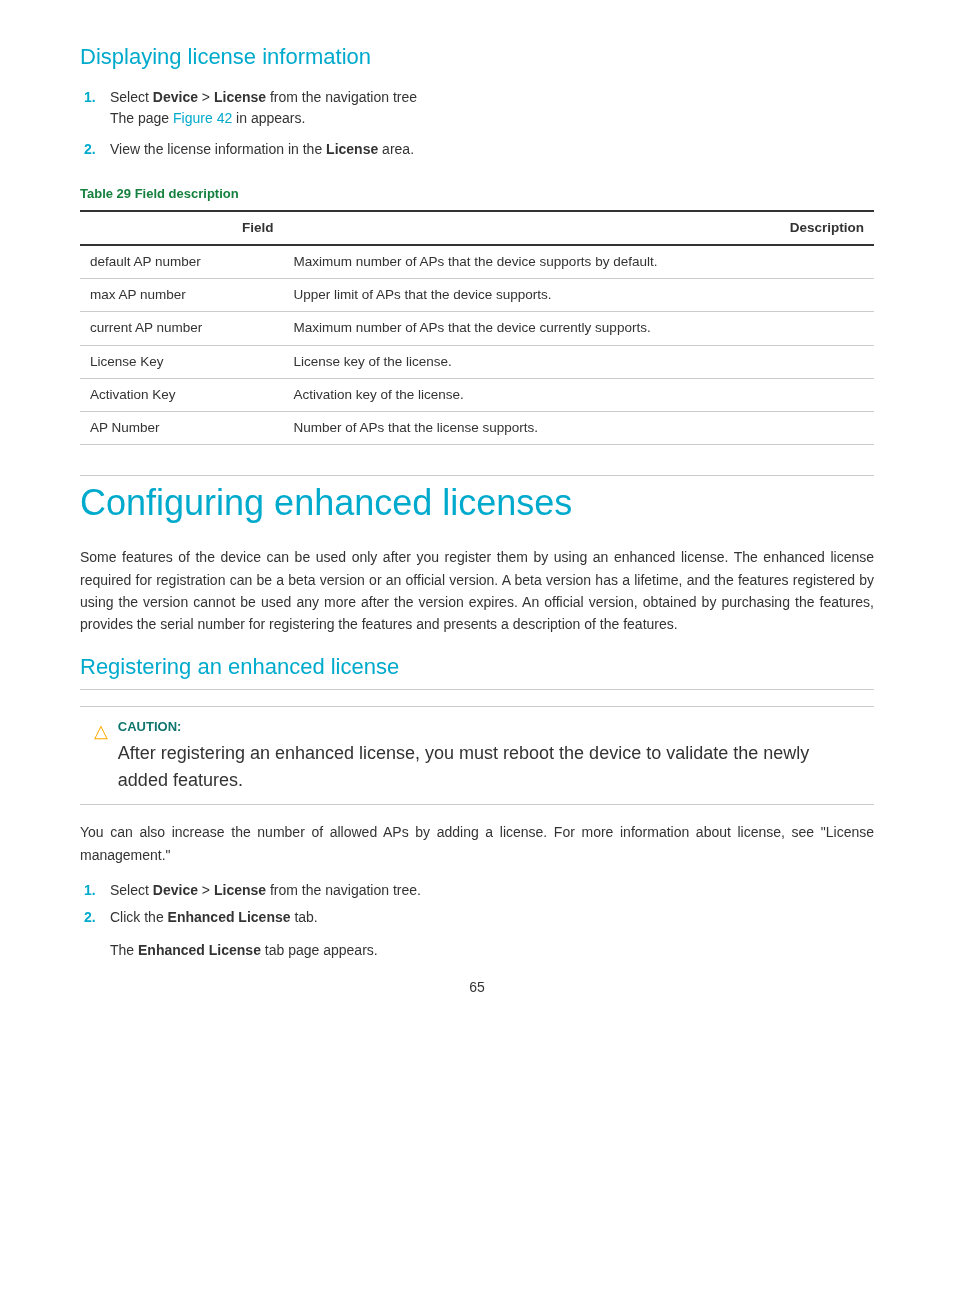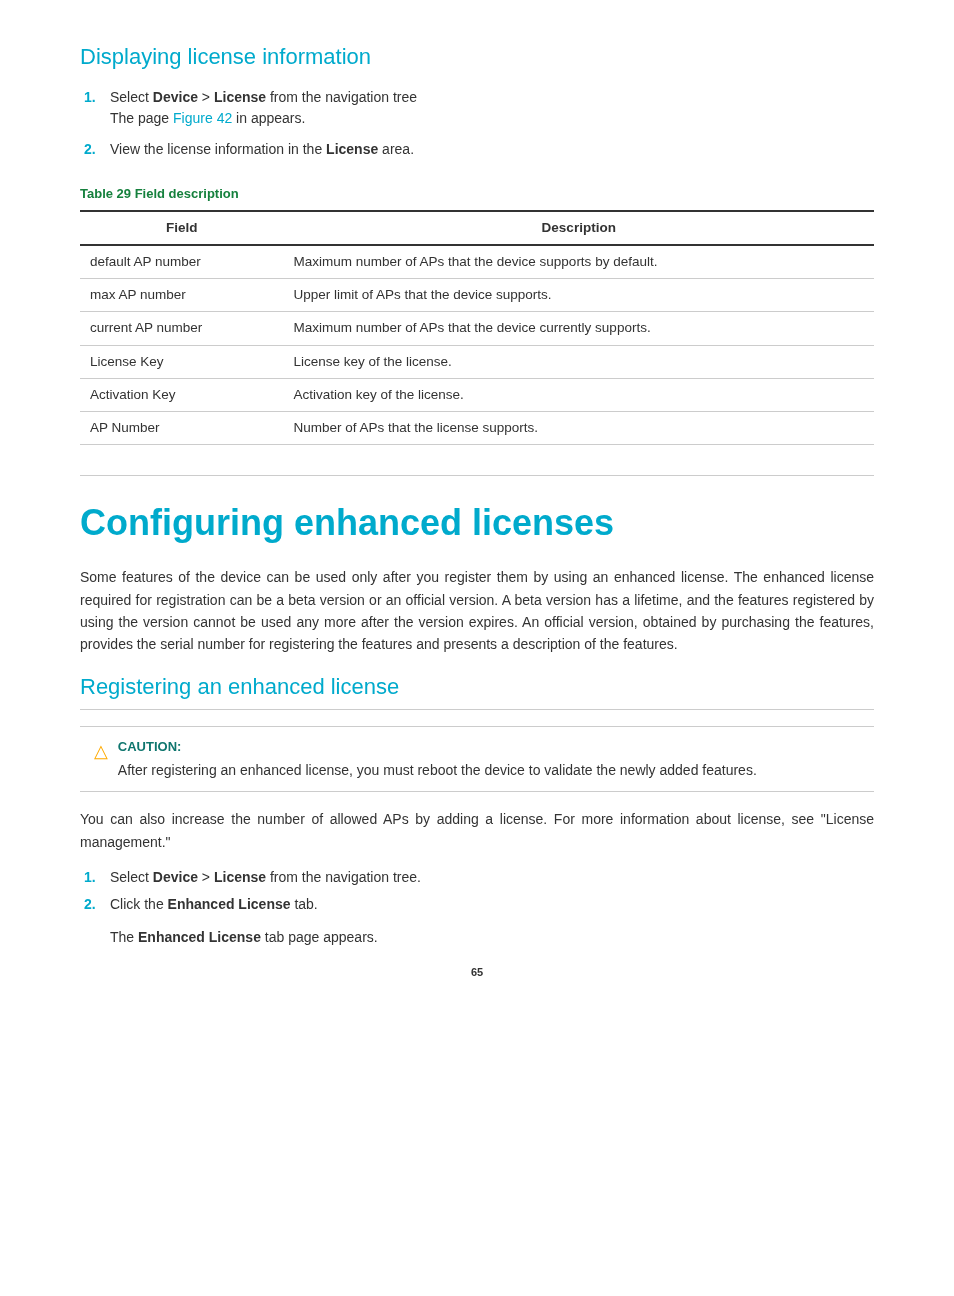--- a/index.html
+++ b/index.html
@@ -23,25 +23,24 @@
       font-family: Arial, Helvetica, sans-serif;
       font-size: 22px;
       font-weight: 300;
       color: #00aacc;
       margin-bottom: 14px;
     }
 
     .section-title-large {
       font-family: Arial, Helvetica, sans-serif;
       font-size: 36px;
-      font-weight: 700;
+      font-weight: 400;
       color: #00aacc;
       margin-bottom: 16px;
       border-top: 1px solid #ccc;
-      padding-top: 20px;
       margin-top: 30px;
     }
 
     .sub-section-title {
       font-family: Arial, Helvetica, sans-serif;
       font-size: 22px;
       font-weight: 300;
       color: #00aacc;
       margin-bottom: 14px;
       border-bottom: 1px solid #ccc;
@@ -81,21 +80,21 @@
       margin-bottom: 24px;
       font-size: 13.5px;
     }
 
     table thead tr {
       border-top: 2px solid #333;
       border-bottom: 2px solid #333;
     }
 
     table thead th {
-      text-align: center;
+      text-align: right;
       padding: 6px 10px;
       font-weight: bold;
       background: #fff;
     }
 
     table tbody tr {
       border-bottom: 1px solid #ccc;
     }
 
     table tbody td {
@@ -131,37 +130,36 @@
     }
 
     .caution-label {
       color: #0f766e;
       font-weight: bold;
       font-size: 13px;
       margin-bottom: 4px;
     }
 
     .caution-text {
-      font-size: 14px;
+      font-size: 18px;
       line-height: 1.5;
     }
 
     .link-text {
       color: #00aacc;
     }
 
     b {
       font-weight: bold;
     }
 
     .page-number {
       text-align: center;
-      font-size: 11px;
+      font-size: 14px;
       color: #333;
-      font-weight: bold;
     }
 
     .indent-text {
       padding-left: 30px;
       margin-bottom: 10px;
     }
   </style>
 </head>
 <body>
 

